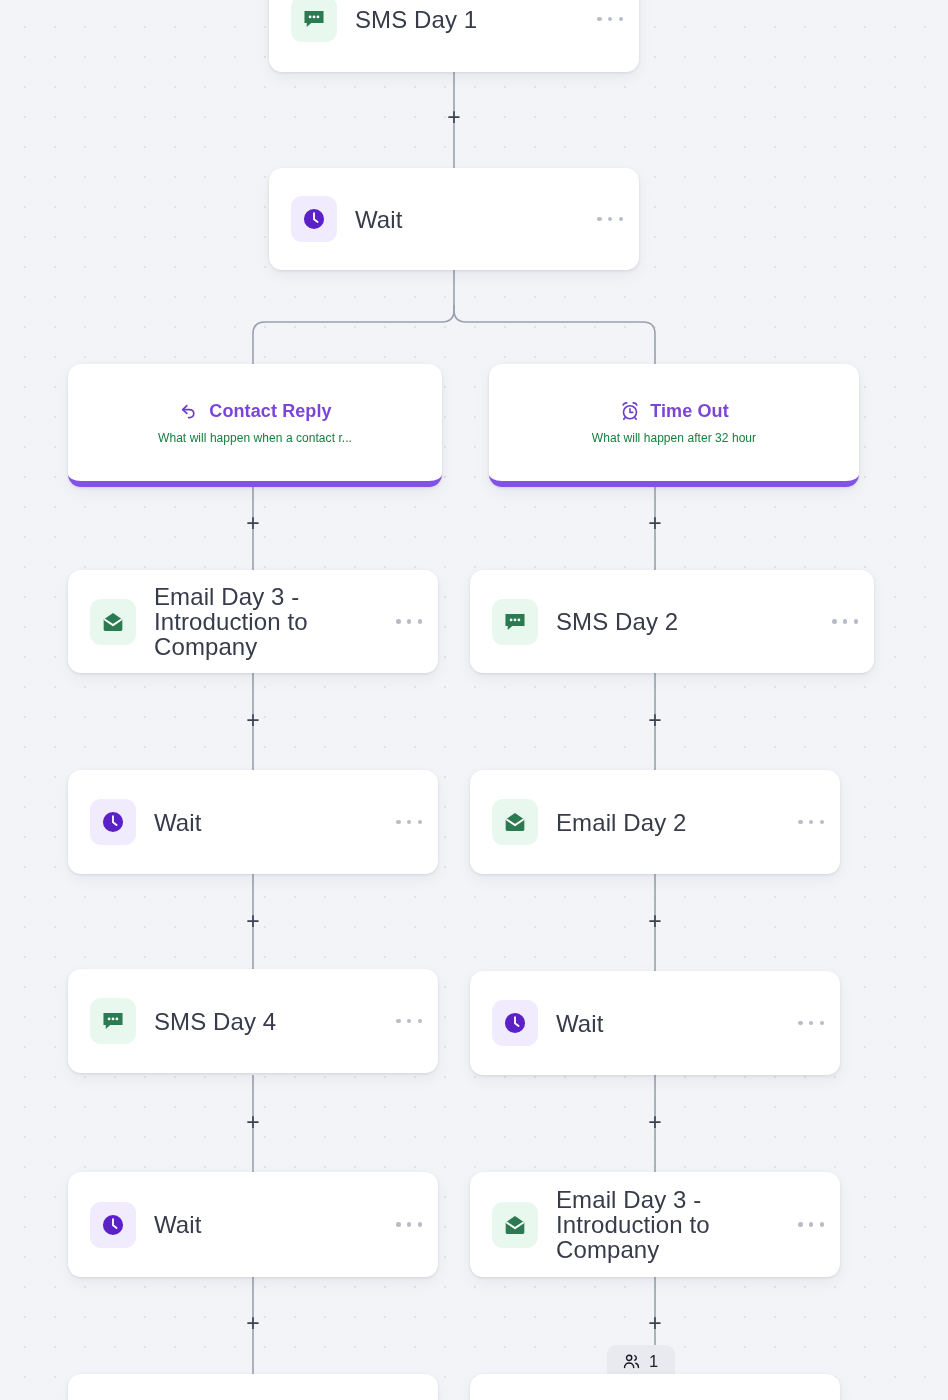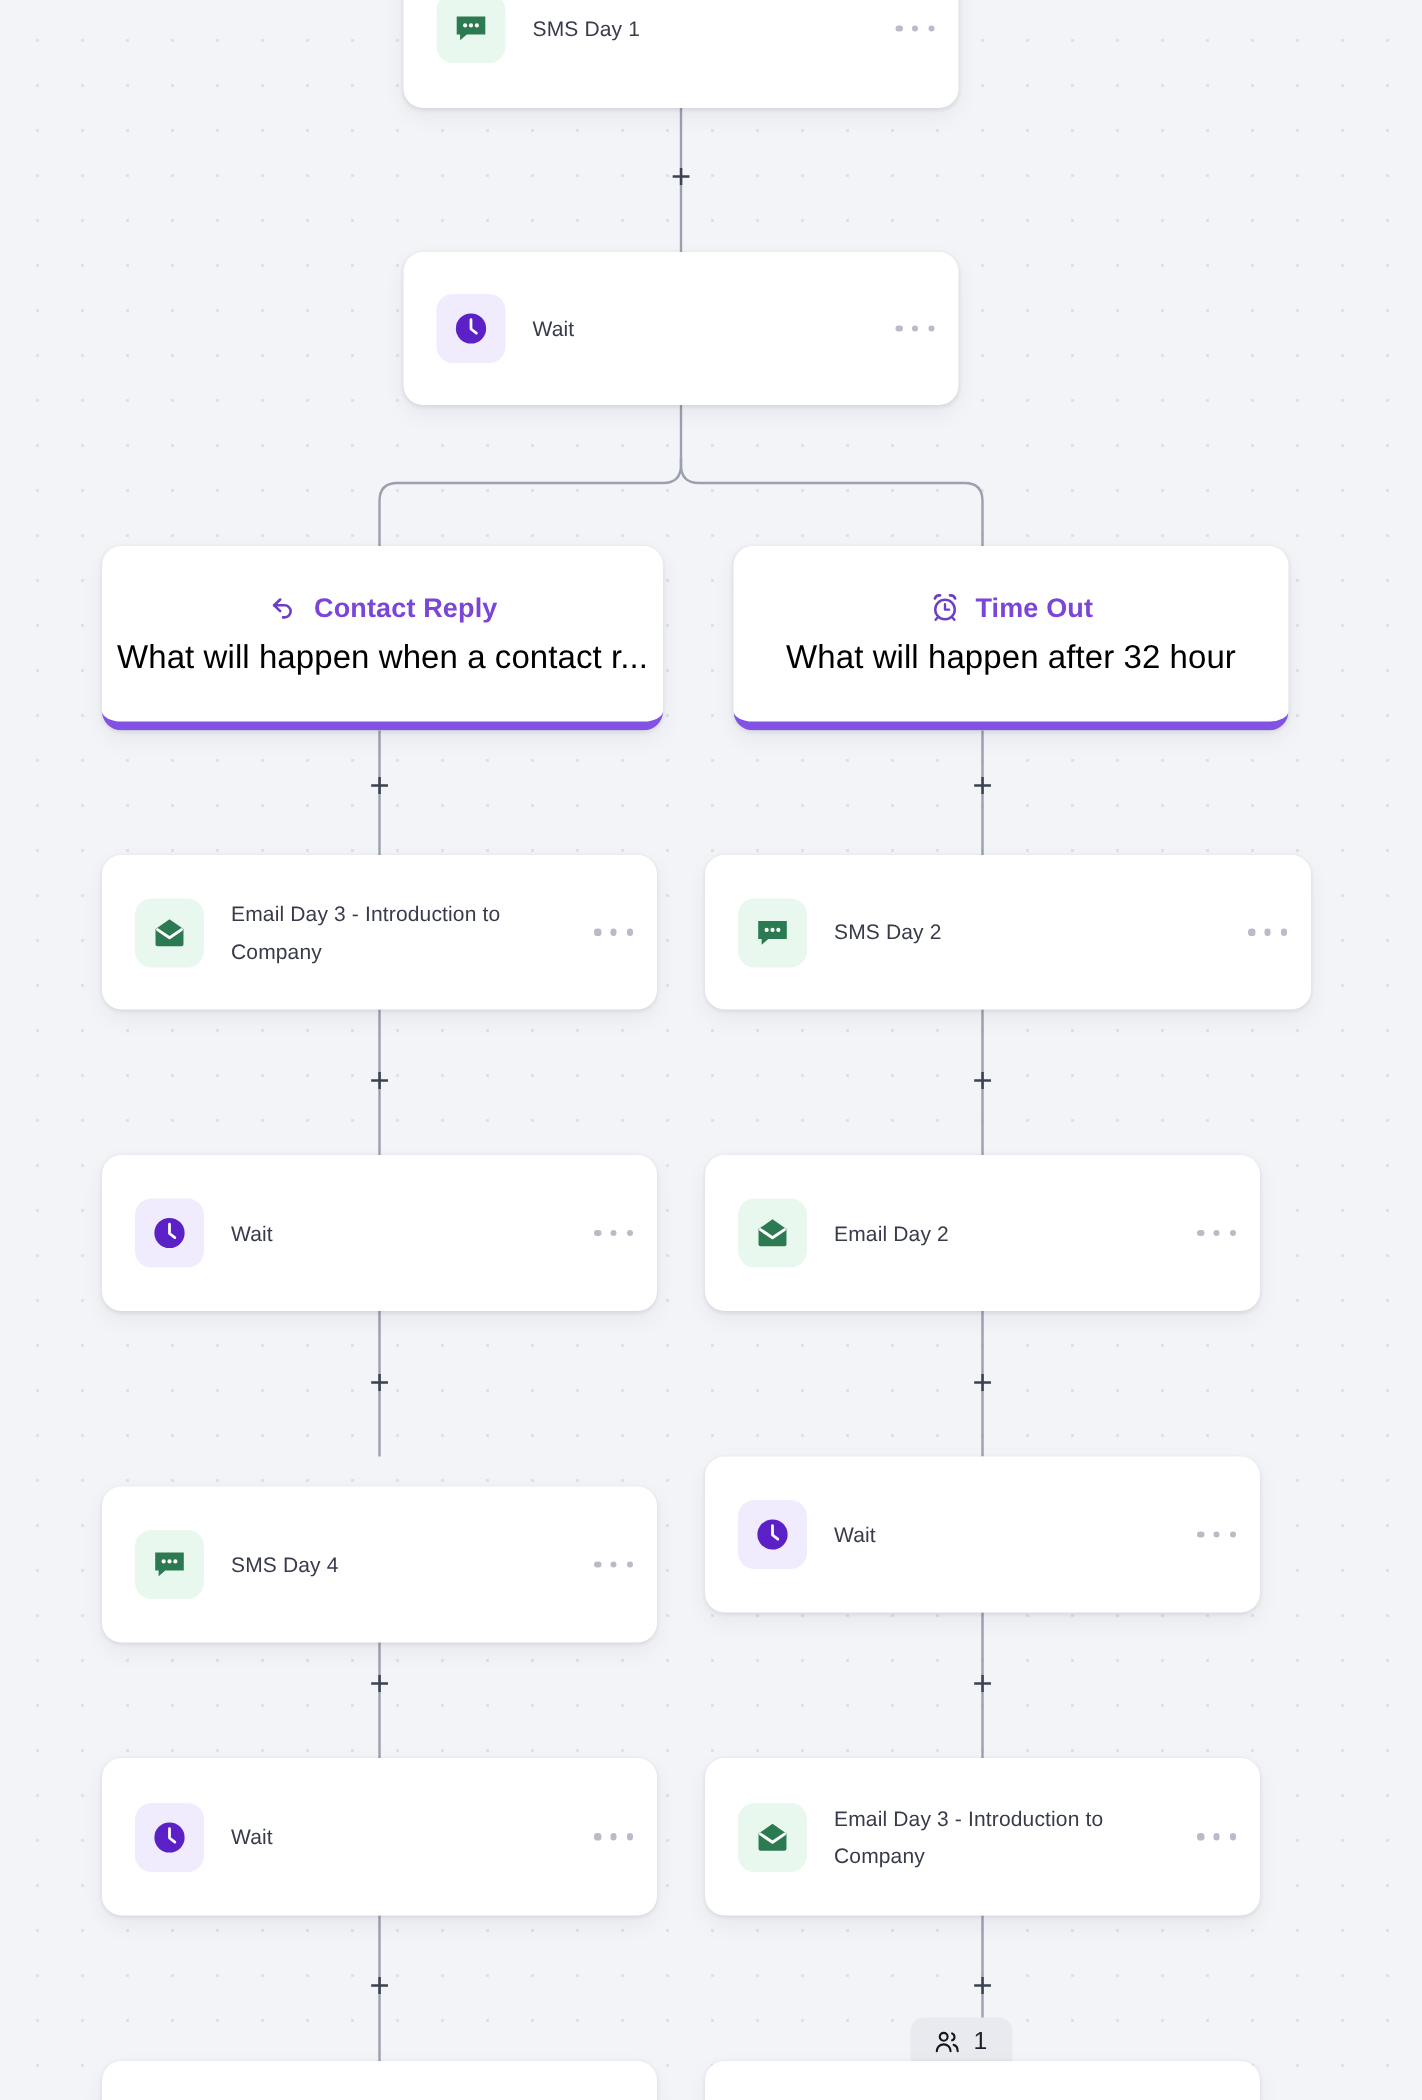--- a/index.html
+++ b/index.html
@@ -73,21 +73,21 @@
     align-items: center;
     justify-content: center;
   }
   .icon-green  { background: #e9f8ef; }
   .icon-purple { background: #f0ebfd; }
 
   .node .node-label {
     flex: 1;
     margin-left: 18px;
     margin-right: 10px;
-    font-size: 14px;
+    font-size: 24px;
     line-height: 25px;
     color: #383c4a;
     letter-spacing: 0.1px;
   }
 
   .dots {
     width: 26px;
     min-width: 26px;
     display: flex;
     align-items: center;
@@ -124,22 +124,22 @@
     gap: 9px;
     margin-bottom: 9px;
   }
   .branch-title {
     font-size: 18px;
     font-weight: bold;
     color: #7a45d8;
     letter-spacing: 0.1px;
   }
   .branch-sub {
-    font-size: 22px;
-    color: #000000;
+    font-size: 12px;
+    color: #15803d;
     text-align: center;
     white-space: nowrap;
     letter-spacing: 0.05px;
   }
 
   
   .count-pill {
     position: absolute;
     display: flex;
     align-items: center;
@@ -283,21 +283,21 @@
       </svg>
     </span>
     <span class="node-label">Wait</span>
     <span class="dots">
         <i></i>
         <i></i>
         <i></i>
       </span>
   </div>
 
-  <div class="node" style="left:68px; top:991px; width:370px; height:104px;">
+  <div class="node" style="left:68px; top:969px; width:370px; height:104px;">
     <span class="icon-wrap icon-green">
       <svg width="26" height="26" viewBox="0 0 24 24">
         <path d="M3.2 4.6h17.6v11.1H9.4l-4.1 3.6v-3.6H3.2z" fill="#2c7a52"></path>
         <circle cx="8.4" cy="10.1" r="1.28" fill="#ffffff"></circle>
         <circle cx="12" cy="10.1" r="1.28" fill="#ffffff"></circle>
         <circle cx="15.6" cy="10.1" r="1.28" fill="#ffffff"></circle>
       </svg>
     </span>
     <span class="node-label">SMS Day 4</span>
     <span class="dots">

